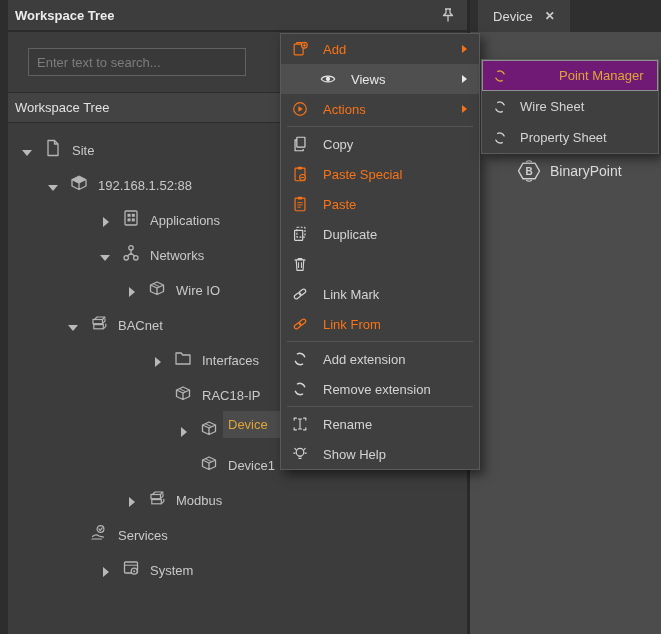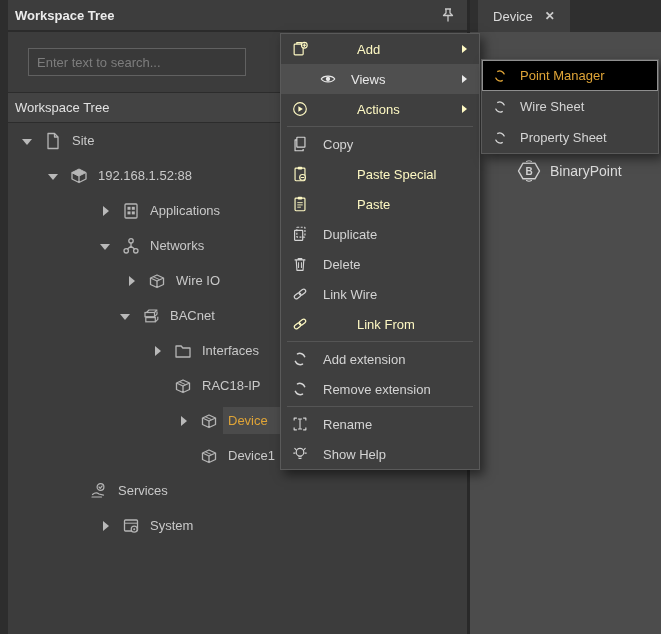--- a/index.html
+++ b/index.html
@@ -14,21 +14,21 @@
   .pin{width:14px;height:16px;color:#c9c9c9;}
   .search-area{height:60px;}
   .search-input{margin:16px 0 0 20px;width:200px;height:26px;background:#393939;
     border:1px solid #616161;color:#bbb;font-size:13px;padding:0 8px;outline:none;
     font-family:"Liberation Sans",sans-serif;}
   .search-input::placeholder{color:#7d7d7d;}
   .section-header{height:29px;line-height:29px;background:#434343;border-top:1px solid #2c2c2c;
     border-bottom:1px solid #2c2c2c;padding-left:7px;font-size:13px;color:#e2e2e2;}
 
   .tree{position:absolute;top:123px;left:0;right:0;}
-  .trow{height:35px;display:flex;align-items:center;}
+  .trow{height:35px;display:flex;align-items:flex-end;}
   .exp{width:12px;height:12px;margin-right:8px;flex:none;display:flex;align-items:center;}
   .exp.down::before{content:"";display:block;margin-top:2px;
     border-left:5px solid transparent;border-right:5px solid transparent;border-top:6px solid #b9b9b9;}
   .exp.right::before{content:"";display:block;margin-left:3px;
     border-top:5px solid transparent;border-bottom:5px solid transparent;border-left:6px solid #b9b9b9;}
   .ticon{width:22px;height:20px;margin-right:8px;flex:none;color:#b5b5b5;}
   .tlabel{font-size:13px;color:#c9c9c9;white-space:nowrap;}
   .tlabel.sel{background:#4b4b4b;color:#dfa437;padding:6px 16px 6px 5px;margin-left:-5px;}
 
   
@@ -40,33 +40,33 @@
   .tab-close{font-size:12px;font-weight:bold;color:#cccccc;}
   .content{position:absolute;left:470px;top:32px;width:191px;height:602px;background:#4c4c4c;}
   .point-row{position:absolute;left:46px;top:126px;display:flex;align-items:center;gap:8px;}
   .point-icon{width:26px;height:26px;color:#d2d2d2;}
   .point-label{font-size:14px;color:#dcdcdc;}
 
   
   .menu{position:absolute;left:280px;top:33px;width:198px;background:#3f3f3f;
     border:1px solid #5a5a5a;box-shadow:4px 5px 10px rgba(0,0,0,0.5);z-index:10;}
   .mi{height:30px;display:flex;align-items:center;padding:0 10px;font-size:13px;color:#d4d4d4;}
-  .mi.dis{color:#fef9c3;gap:34px;}
+  .mi.dis{color:#f97316;}
   .mi.active{background:#4f4f4f;color:#e9e9e9;padding-left:38px;}
   .micon{width:18px;height:18px;margin-right:14px;flex:none;}
   .milabel{flex:1;white-space:nowrap;}
   .caret{width:0;height:0;border-top:4px solid transparent;border-bottom:4px solid transparent;
     border-left:5px solid currentColor;margin-right:2px;}
   .msep{height:1px;background:#555;margin:2px 6px;}
 
   
   .submenu{position:absolute;left:481px;top:59px;width:176px;background:#3f3f3f;
     border:1px solid #5a5a5a;box-shadow:4px 5px 10px rgba(0,0,0,0.5);z-index:11;}
   .si{height:31px;display:flex;align-items:center;padding:0 10px;font-size:13px;color:#d4d4d4;}
-  .si.hl{background:#000000;box-shadow:inset 0 0 0 1px #8f8f8f;color:#dfa437;}
+  .si.hl{background:#701a75;box-shadow:inset 0 0 0 1px #8f8f8f;color:#dfa437;gap:39px;}
   .sicon{width:16px;height:16px;margin-right:12px;flex:none;}
 </style>
 </head>
 <body>
 
 <svg width="0" height="0" style="position:absolute" aria-hidden="true">
   <defs>
     <symbol id="i-doc" viewBox="0 0 20 20">
       <path d="M5 2.5h6.5l3.5 3.5v11.5H5z" fill="none" stroke="currentColor" stroke-width="1.3" stroke-linejoin="round"></path>
       <path d="M11.5 2.5v3.5H15" fill="none" stroke="currentColor" stroke-width="1.3" stroke-linejoin="round"></path>
@@ -232,21 +232,21 @@
       </div>
 
       <div class="trow" style="padding-left:118px">
         <span class="exp right"></span>
         <svg class="ticon" viewBox="0 0 20 20">
             <use href="#i-box"></use>
           </svg>
         <span class="tlabel">Wire IO</span>
       </div>
 
-      <div class="trow" style="padding-left:112px">
+      <div class="trow" style="padding-left:60px">
         <span class="exp down"></span>
         <svg class="ticon" viewBox="0 0 20 20">
             <use href="#i-stack"></use>
           </svg>
         <span class="tlabel">BACnet</span>
       </div>
 
       <div class="trow" style="padding-left:144px">
         <span class="exp right"></span>
         <svg class="ticon" viewBox="0 0 20 20">
@@ -273,20 +273,27 @@
       </div>
 
       <div class="trow" style="padding-left:170px">
         <span class="exp"></span>
         <svg class="ticon" viewBox="0 0 20 20">
             <use href="#i-box"></use>
           </svg>
         <span class="tlabel">Device1</span>
       </div>
 
+      <div class="trow" style="padding-left:118px">
+        <span class="exp right"></span>
+        <svg class="ticon" viewBox="0 0 20 20">
+            <use href="#i-stack"></use>
+          </svg>
+        <span class="tlabel">Modbus</span>
+      </div>
 
       <div class="trow" style="padding-left:60px">
         <span class="exp"></span>
         <svg class="ticon" viewBox="0 0 20 20">
             <use href="#i-services"></use>
           </svg>
         <span class="tlabel">Services</span>
       </div>
 
       <div class="trow" style="padding-left:92px">
@@ -363,27 +370,26 @@
     <div class="mi">
       <svg class="micon" viewBox="0 0 20 20">
           <use href="#i-duplicate"></use>
         </svg>
       <span class="milabel">Duplicate</span>
     </div>
     <div class="mi">
       <svg class="micon" viewBox="0 0 20 20">
           <use href="#i-trash"></use>
         </svg>
-      <span class="milabel">Delete</span>
     </div>
     <div class="mi">
       <svg class="micon" viewBox="0 0 20 20">
           <use href="#i-link"></use>
         </svg>
-      <span class="milabel">Link Wire</span>
+      <span class="milabel">Link Mark</span>
     </div>
     <div class="mi dis">
       <svg class="micon" viewBox="0 0 20 20">
           <use href="#i-link"></use>
         </svg>
       <span class="milabel">Link From</span>
     </div>
     <div class="msep"></div>
     <div class="mi">
       <svg class="micon" viewBox="0 0 20 20">

